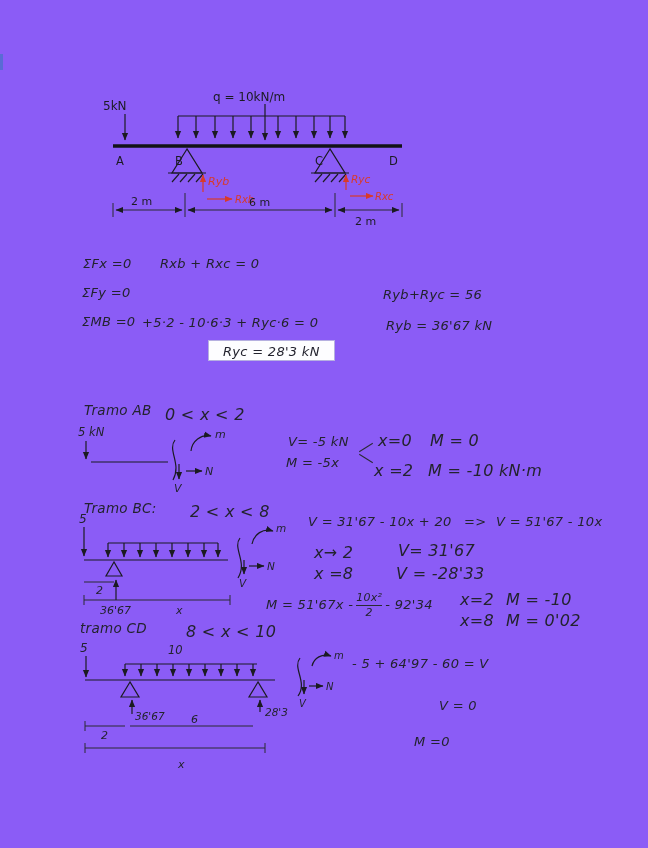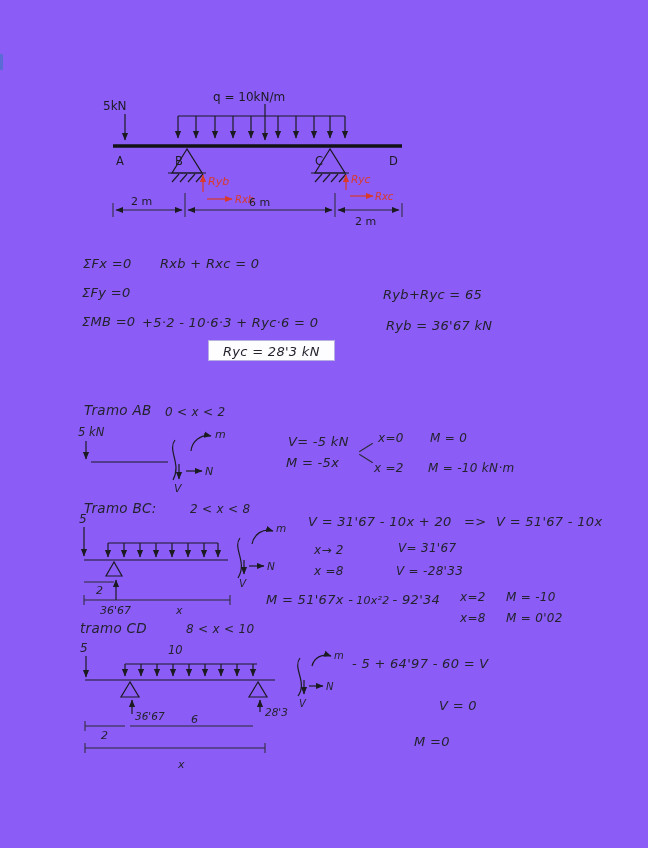--- a/index.html
+++ b/index.html
@@ -1,31 +1,31 @@
 <!DOCTYPE html>
 <html><head>
 <meta charset="utf-8">
 <style>
   * { margin:0; padding:0; box-sizing:border-box; }
   html,body { background:#e9e9e9; }
   body { width:648px; font-family:"DejaVu Sans", sans-serif; }
   .page { position:relative; width:648px; height:848px; background:#8b5cf6; overflow:hidden; }
   .abs { position:absolute; }
   .hw { position:absolute; font-style:italic; color:#23232e; font-size:13px; white-space:nowrap; letter-spacing:.3px; }
-  .hw.sm { font-size:12px; }
+  .hw.sm { font-size:16px; }
   .title { text-underline-offset:3px; font-size:13.5px; }
   .box { position:absolute; border:1.5px solid #b6b0e0; background:#fdfdff; padding:0 14px; }
   .ink { stroke:#1b1b22; fill:none; stroke-width:1.2; }
   .ink-thin { stroke:#2a2a33; fill:none; stroke-width:1; }
   .rstroke { stroke:#d93a2a; fill:none; stroke-width:1.2; }
   .rtext { fill:#d93a2a; font-style:italic; }
   svg text { font-family:"DejaVu Sans", sans-serif; fill:#1b1b22; }
   svg text.it { font-style:italic; fill:#23232e; }
   .fork { position:absolute; width:16px; border-top:1.3px solid #2a2a33; }
-  .frac { display:inline-flex; align-items:center; font-size:11px; vertical-align:middle; line-height:1.05; margin:0 3px; }
+  .frac { display:inline-flex; flex-direction:column; align-items:center; font-size:11px; vertical-align:middle; line-height:1.05; margin:0 3px; }
   .frac .bar { width:100%; border-top:1.2px solid #2a2a33; margin:1px 0; }
   .artifact { position:absolute; left:0; top:54px; width:7px; height:16px; border-left:3px solid #4f6fce; border-radius:0 0 60% 0; opacity:.8; }
 </style>
 </head>
 <body>
 
 <div class="page">
 
   <div class="artifact"></div>
 
@@ -107,21 +107,21 @@
     </g>
     <text x="56" y="119" font-size="11">2 m</text>
     <text x="174" y="120" font-size="11">6 m</text>
     <text x="280" y="139" font-size="11">2 m</text>
   </svg>
 
   <span class="hw" style="left:83px;top:256px">ΣFx =0</span>
   <span class="hw" style="left:160px;top:256px">Rxb + Rxc = 0</span>
 
   <span class="hw" style="left:82px;top:285px">ΣFy =0</span>
-  <span class="hw" style="left:383px;top:287px">Ryb+Ryc = 65</span>
+  <span class="hw" style="left:383px;top:287px">Ryb+Ryc = 56</span>
 
   <span class="hw" style="left:82px;top:314px">ΣMB =0</span>
   <span class="hw" style="left:142px;top:315px">+5·2 - 10·6·3 + Ryc·6 = 0</span>
   <span class="hw" style="left:386px;top:318px">Ryb = 36'67 kN</span>
 
   <div class="box" style="left:208px;top:340px">
     <span class="hw" style="position:static">Ryc = 28'3 kN</span>
   </div>
 
   <span class="hw title" style="left:84px;top:402px">Tramo AB</span>

